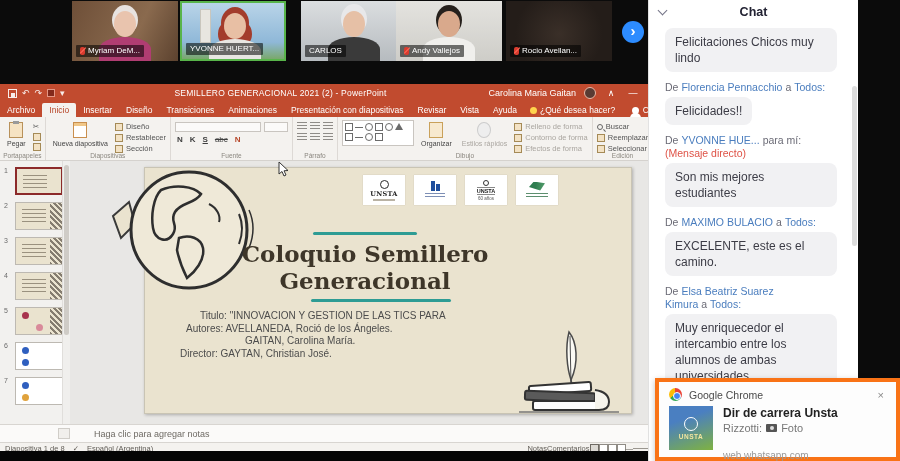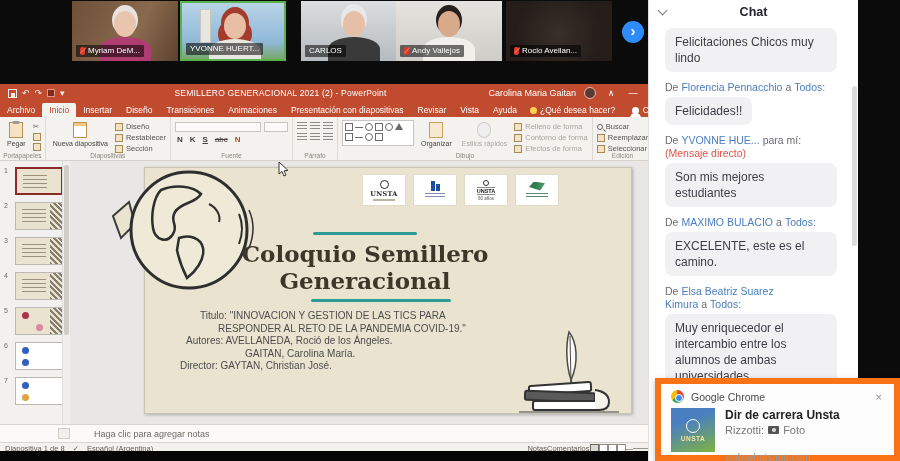--- a/index.html
+++ b/index.html
@@ -155,21 +155,21 @@
   .chat-body { padding:4px 14px 0 16px; }
   .msg { margin-bottom:9px; }
   .msg-head { font-size:10.5px; color:#6b6b76; margin-bottom:3px; line-height:13px; }
   .msg-head span { margin-right:3px; }
   .mh-name { color:#4A7DBE; }
   .mh-direct { color:#DE5246; }
   .bubble { background:#f1f1f3; border-radius:8px; padding:6px 10px; font-size:12px; line-height:16px; color:#3c3c46; display:inline-block; max-width:172px; }
   .bubble.self { background:#d9ecf8; }
 
   
-  .notif { position:absolute; left:655px; top:378px; width:245px; height:83px; background:#fdfdfd; border:6px solid #f97316; box-shadow:0 2px 6px rgba(0,0,0,.25); z-index:20; }
+  .notif { position:absolute; left:655px; top:378px; width:245px; height:83px; background:#fdfdfd; border:4px solid #f97316; box-shadow:0 2px 6px rgba(0,0,0,.25); z-index:20; }
   .notif-head { display:flex; align-items:center; gap:7px; padding:6px 10px 3px; }
   .chrome-ic { width:13px; height:13px; border-radius:50%; background:conic-gradient(#ea4335 0 33%, #4285f4 0 34%, #34a853 34% 66%, #fbbc05 66% 100%); position:relative; }
   .chrome-ic::after { content:""; position:absolute; left:3.5px; top:3.5px; width:6px; height:6px; border-radius:50%; background:#4285f4; border:1px solid #fff; }
   .notif-app { font-size:10.5px; color:#4a4a4a; flex:1; }
   .notif-close { color:#8a8a8a; font-size:11px; cursor:pointer; padding:0 2px; }
   .notif-body { display:flex; gap:10px; padding:2px 10px; }
   .notif-thumb { width:44px; height:44px; background:linear-gradient(160deg,#4a7fc1 30%,#7fb241); display:flex; flex-direction:column; align-items:center; justify-content:center; gap:2px; }
   .nt-ring { width:14px; height:14px; border:1.5px solid #fff; border-radius:50%; }
   .nt-label { font-size:6.5px; color:#f3e6a0; font-weight:bold; letter-spacing:.5px; }
   .notif-text {}
@@ -501,21 +501,20 @@
 
             <div class="teal1"></div>
             <div class="slide-title">
               <div>Coloquio Semillero</div>
               <div>Generacional</div>
             </div>
             <div class="teal2"></div>
 
             <div class="slide-body">
               <div class="bl0">Titulo: "INNOVACION Y GESTION DE LAS TICS PARA</div>
-              <div class="bl1">RESPONDER AL RETO DE LA PANDEMIA COVID-19."</div>
               <div class="bl2">Autores: AVELLANEDA, Roció de los Ángeles.</div>
               <div class="bl3">GAITAN, Carolina María.</div>
               <div class="bl5">Director: GAYTAN, Christian José.</div>
             </div>
 
             <svg class="slide-quill" viewBox="0 0 126 86">
               <path d="M62,4 C70,14 72,34 64,52 C60,40 58,20 62,4 Z" fill="#fbfaf4" stroke="#4a4a4a" stroke-width="1.5"></path>
               <line x1="63" y1="8" x2="64" y2="56" stroke="#4a4a4a" stroke-width="1"></line>
               <path d="M64,52 L66,62" stroke="#4a4a4a" stroke-width="1.5"></path>
               <rect x="22" y="56" width="62" height="9" rx="2" fill="#fff" stroke="#333" stroke-width="2" transform="rotate(-4 53 60)"></rect>

